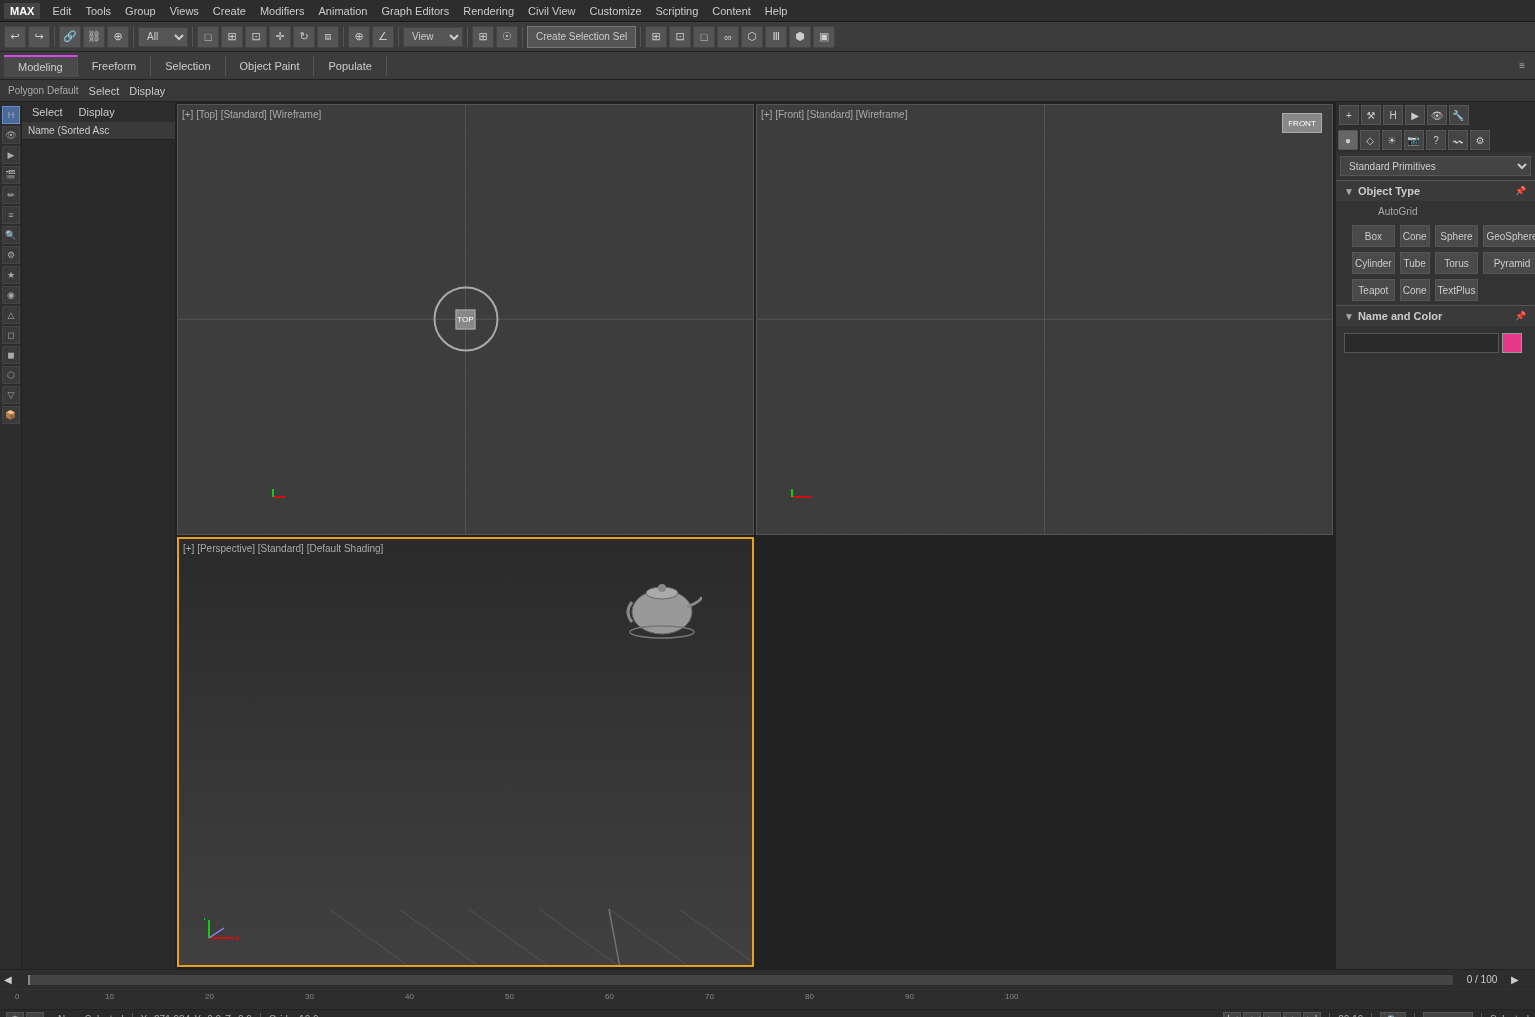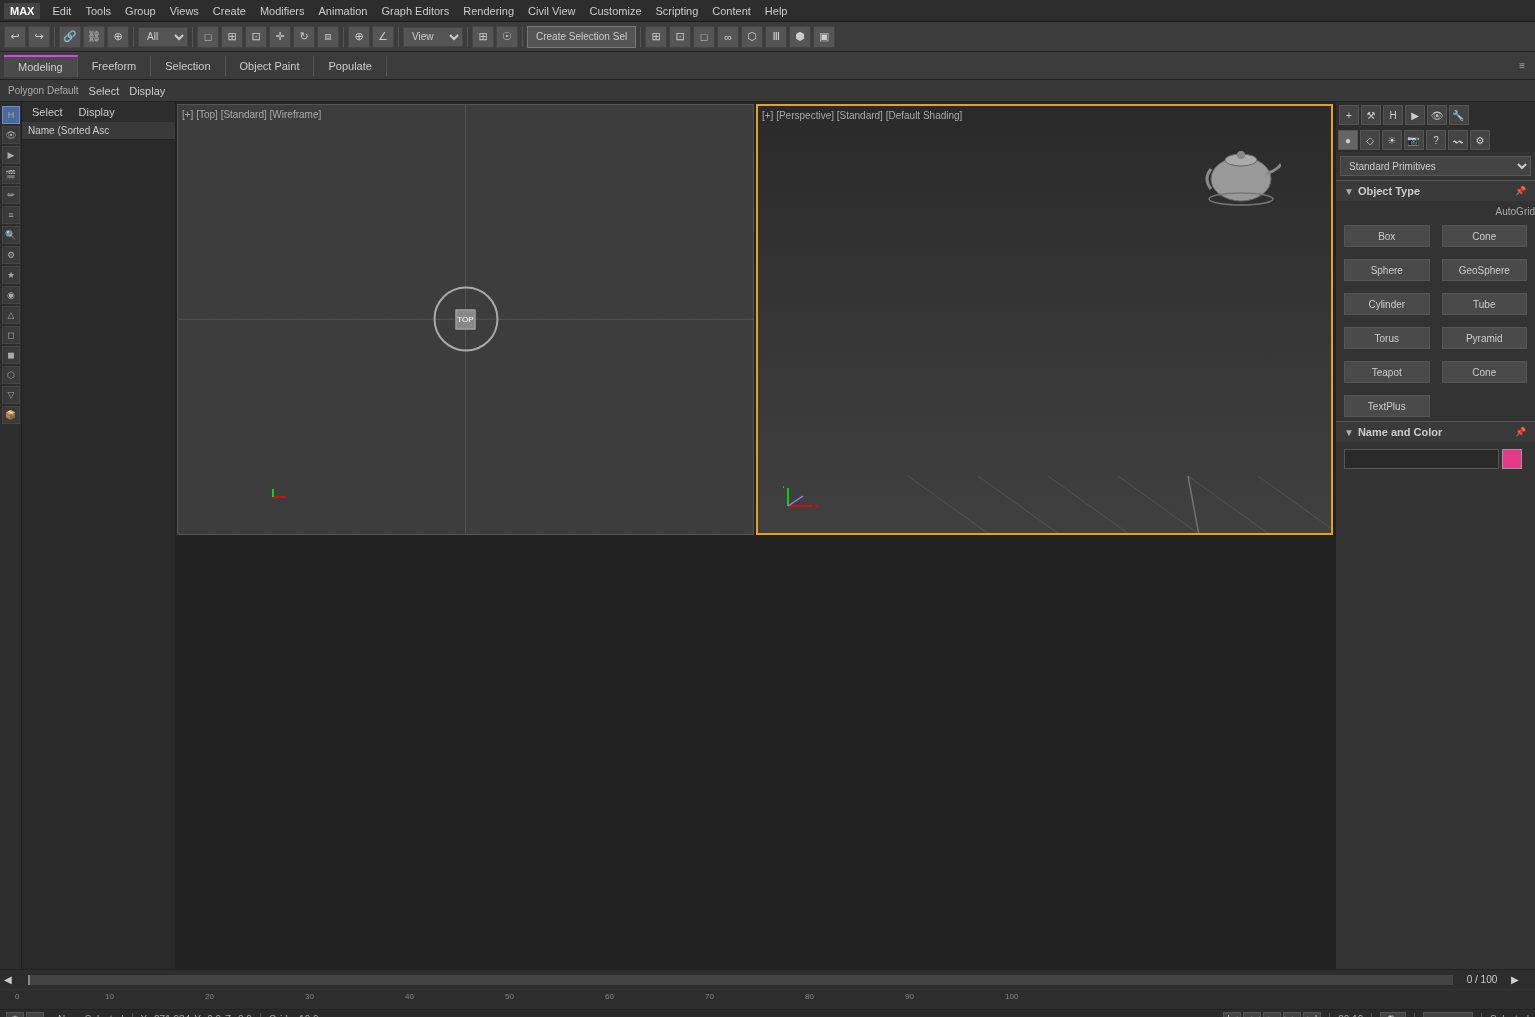--- a/index.html
+++ b/index.html
@@ -92,26 +92,26 @@
     .panel-dropdown {
       flex: 1; background: #444; border: 1px solid #555; color: #ccc;
       height: 20px; padding: 0 4px; font-size: 10px; cursor: pointer;
     }
     .section-header {
       background: #3a3a3a; border-top: 1px solid #555; border-bottom: 1px solid #333;
       padding: 4px 8px; display: flex; align-items: center; gap: 4px; cursor: pointer;
     }
     .section-title { color: #ccc; font-size: 11px; font-weight: bold; }
     .section-collapse { color: #aaa; font-size: 10px; }
-    .autogrid-row { padding: 4px 0; display: flex; justify-content: flex-end; }
+    .autogrid-row { padding: 4px 0; display: flex; justify-content: flex-start; margin-left: 42px; }
     .autogrid-btn {
       background: transparent; border: none; color: #aaa; font-size: 10px; cursor: pointer;
     }
     .primitive-grid {
-      display: grid; grid-template-columns: 1fr 1fr; gap: 12px; padding: 4px 8px;
+      display: grid; grid-template-columns: 1fr 1fr 1fr 1fr; gap: 5px; padding: 4px 16px;
     }
     .prim-btn {
       background: #4a4a4a; border: 1px solid #555; color: #ccc;
       height: 22px; font-size: 10px; cursor: pointer; text-align: center; padding: 2px;
     }
     .name-color-section { padding: 6px 8px; }
     .color-swatch {
       width: 20px; height: 20px; background: #e63888; border: 1px solid #999; cursor: pointer;
       display: inline-block; vertical-align: middle;
     }
@@ -289,20 +289,41 @@
       </div>
 
       <div style="position:absolute; bottom:25px; left:80px;">
         <svg width="30" height="20">
             <line x1="15" y1="10" x2="28" y2="10" stroke="#f00" stroke-width="1.5"></line>
             <line x1="15" y1="10" x2="15" y2="2" stroke="#0f0" stroke-width="1.5"></line>
           </svg>
       </div>
     </div>
 
+    <div class="viewport" style="position:relative; overflow:hidden;">
+      <div class="viewport-label">[+] [Front] [Standard] [Wireframe]</div>
+      <svg class="grid-svg">
+        <defs>
+            <pattern id="g2" width="30" height="30" patternUnits="userSpaceOnUse">
+              <path d="M 30 0 L 0 0 0 30" fill="none" stroke="#555" stroke-width="0.5"></path>
+            </pattern>
+          </defs>
+        <rect width="100%" height="100%" fill="url(#g2)"></rect>
+        <line x1="50%" y1="0" x2="50%" y2="100%" stroke="#888" stroke-width="1"></line>
+        <line x1="0" y1="50%" x2="100%" y2="50%" stroke="#888" stroke-width="1"></line>
+      </svg>
+      <div style="position:absolute; top:8px; right:10px; width:40px; height:20px; background:#888; border:1px solid #aaa; display:flex; align-items:center; justify-content:center; font-size:8px; color:#fff;">FRONT</div>
+
+      <div style="position:absolute; bottom:25px; left:30px;">
+        <svg width="30" height="20">
+            <line x1="5" y1="10" x2="25" y2="10" stroke="#f00" stroke-width="1.5"></line>
+            <line x1="5" y1="10" x2="5" y2="2" stroke="#0f0" stroke-width="1.5"></line>
+          </svg>
+      </div>
+    </div>
 
 
     <div class="viewport active viewport-perspective" style="position:relative; overflow:hidden;">
       <div class="viewport-label">[+] [Perspective] [Standard] [Default Shading]</div>
 
       <svg style="position:absolute; top:0; left:0; width:100%; height:100%;">
 
         <g opacity="0.35">
           <line x1="100" y1="550" x2="800" y2="380" stroke="#888" stroke-width="0.8"></line>
           <line x1="100" y1="620" x2="800" y2="430" stroke="#888" stroke-width="0.8"></line>

